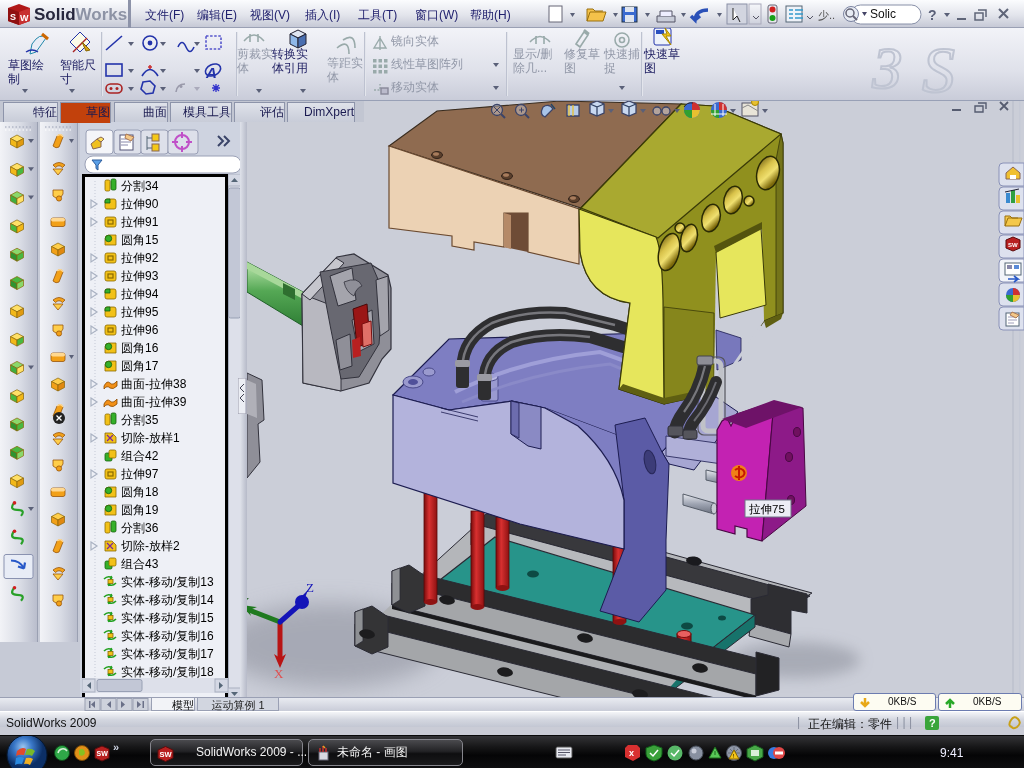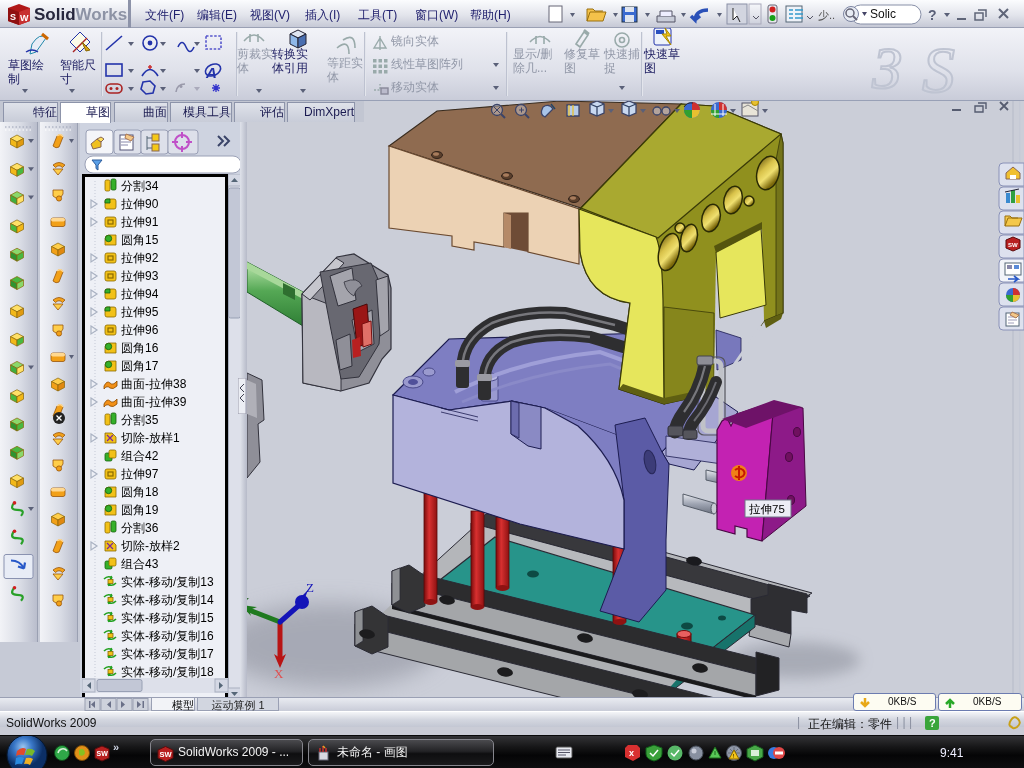--- a/index.html
+++ b/index.html
@@ -11,21 +11,21 @@
 #title .menus span{position:absolute;top:0}
 
 #ribbon{left:0;top:28px;width:1024px;height:73px;background:linear-gradient(#f2f3f8,#dfe1ea 60%,#c9ccd9);border-bottom:1px solid #98a0b6}
 .vsep{position:absolute;top:4px;height:64px;width:2px;background:linear-gradient(90deg,#aab0c2,#f6f7fa)}
 .btxt{position:absolute;font-size:12px;line-height:14px;text-align:left;color:#1c1c60;white-space:pre}
 .gtxt{color:#9298a8}
 .dd{position:absolute;width:0;height:0;border-left:3px solid transparent;border-right:3px solid transparent;border-top:4px solid #5a6078}
 
 #tabrow{left:0;top:101px;width:364px;height:21px;background:#c2c6d2}
 .tab{position:absolute;top:1px;height:20px;background:linear-gradient(#dfe2ea,#c8ccd8);border:1px solid #8d94aa;border-bottom:none;font-size:12px;color:#1a1a50;text-align:right;line-height:19px}
-.tab.act{background:#ffffff;height:21px;z-index:2}
+.tab.act{background:#c2410c;height:21px;z-index:2}
 
 #lcols{left:0;top:122px;width:80px;height:575px;background:#c6cad6}
 .lcol{position:absolute;top:0;width:38px;height:520px;background:linear-gradient(90deg,#f2f3f7,#d9dce5 55%,#b9bdcc);border-right:1px solid #9aa0b2}
 
 #tree{left:80px;top:122px;width:167px;height:575px;background:#ced3e0}
 #treelist{position:absolute;left:2px;top:52px;width:146px;height:526px;background:#eef0f6;border:3px solid #000000}
 #vscr{position:absolute;left:148px;top:52px;width:13px;height:526px;background:#dde0ea;border:1px solid #aab0c0}
 
 #footrow{left:0;top:697px;width:1024px;height:14px;background:linear-gradient(#e9ebf1,#c9ccd8);border-top:1px solid #9aa0b4}
 #status{left:0;top:711px;width:1024px;height:16px;background:linear-gradient(#f4f5f8,#d4d7e0 50%,#c3c7d3);border-top:1px solid #fff;font-size:12px;color:#111}
@@ -879,23 +879,23 @@
         <circle cx="11" cy="8" r="6" fill="#e04848"></circle>
         <rect x="7" y="6.5" width="8" height="3" fill="#fff"></rect>
       </g>
   <text x="940" y="21" font-size="12" fill="#eef">9:41</text>
  </svg>
  <div class="tbtn" style="left:150px;width:153px">
   <svg class="abs" style="left:6px;top:5px" width="17" height="17">
         <polygon points="1,5 8.5,1.5 16,5 16,13 8.5,16.5 1,13" fill="#b82020" stroke="#5a0c0c"></polygon>
         <text x="2.5" y="11.5" font-size="7.5" font-weight="bold" fill="#fff">SW</text>
       </svg>
-  <span style="margin-left:27px">SolidWorks 2009 - ...</span>
+  <span style="margin-left:45px">SolidWorks 2009 - ...</span>
  </div>
- <div class="tbtn" style="left:308px;width:186px">
+ <div class="tbtn" style="left:308px;width:155px">
   <svg class="abs" style="left:7px;top:5px" width="16" height="17">
    <rect x="3" y="7" width="9" height="8" fill="#d8d8e0" stroke="#667"></rect>
    <path d="M4 7 v-4 m3 4 v-6 m3 6 v-4" stroke="#c03030" stroke-width="1.6"></path>
    <path d="M7 1 l2 2" stroke="#e8a020" stroke-width="1.6"></path>
   </svg>
   <span style="margin-left:28px">未命名 - 画图</span>
  </div>
 </div>
 
 </body></html>

